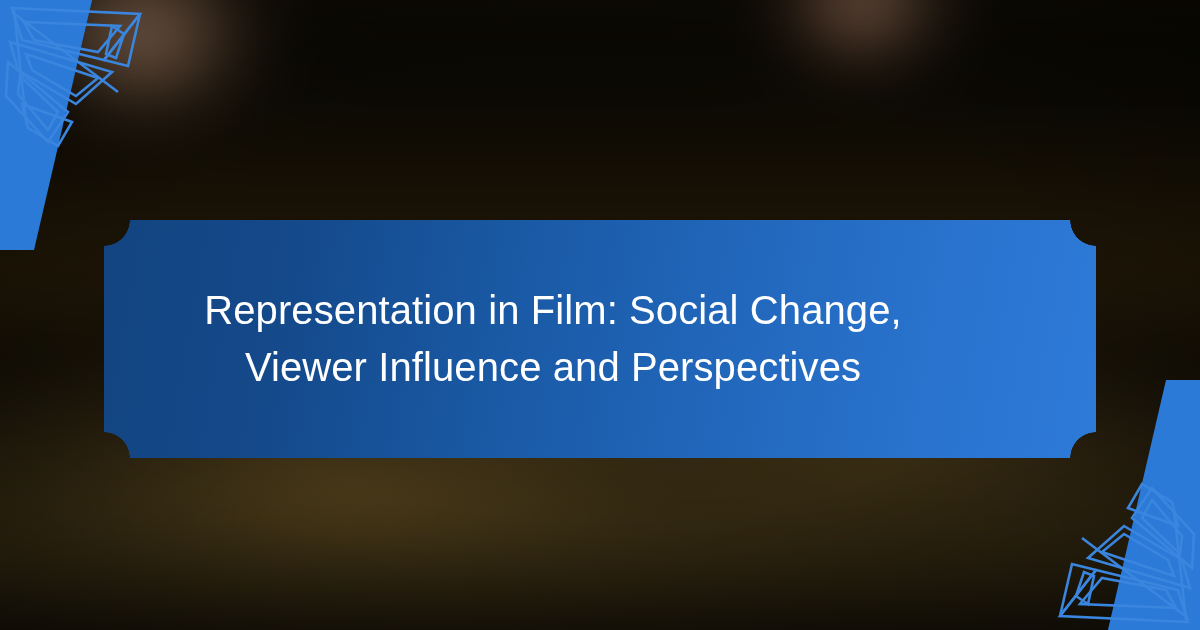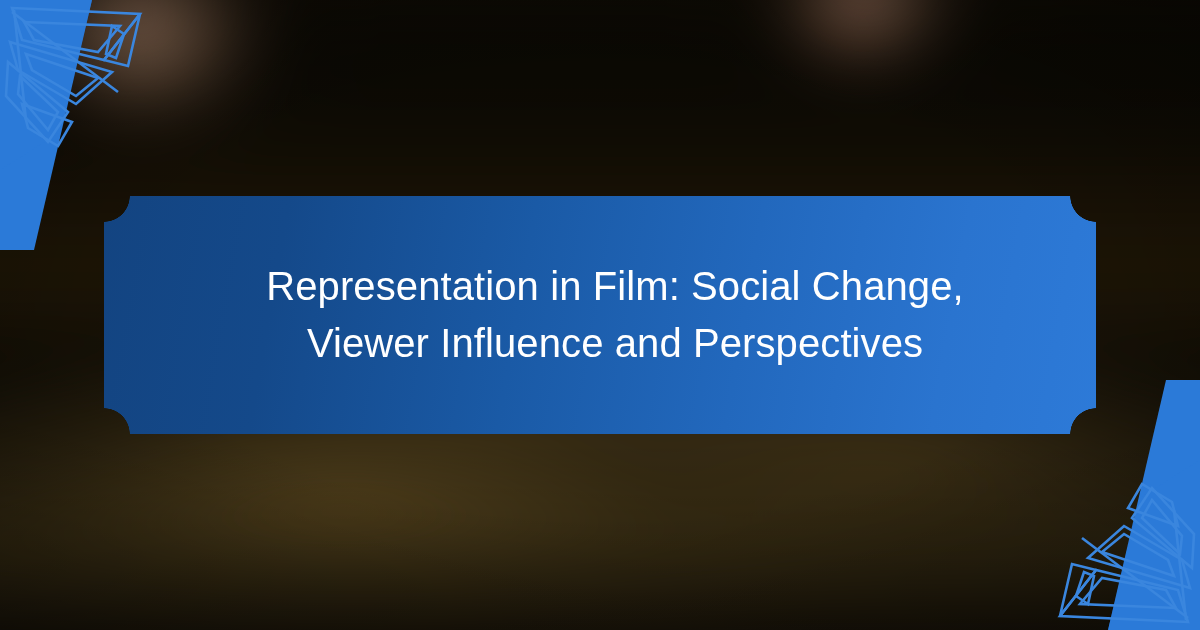--- a/index.html
+++ b/index.html
@@ -96,22 +96,23 @@
     mask:
       radial-gradient(circle 26px at 0 0,     rgba(0,0,0,0) 98%, #000 100%) top left    / 52px 52px no-repeat,
       radial-gradient(circle 26px at 100% 0,  rgba(0,0,0,0) 98%, #000 100%) top right   / 52px 52px no-repeat,
       radial-gradient(circle 26px at 0 100%,  rgba(0,0,0,0) 98%, #000 100%) bottom left / 52px 52px no-repeat,
       radial-gradient(circle 26px at 100% 100%, rgba(0,0,0,0) 98%, #000 100%) bottom right/52px 52px no-repeat,
       linear-gradient(#000,#000) 52px 0   / calc(100% - 104px) 100% no-repeat,
       linear-gradient(#000,#000) 0   52px / 100% calc(100% - 104px) no-repeat;
 
     display:flex;
     align-items:center;
-    justify-content:flex-end;
-    padding:0 86px;
+    justify-content:flex-start;
+    padding:0 54px;
+    margin-top:24px;
   }
 
   .banner-title {
     color:#ffffff;
     font-family:"Liberation Sans", sans-serif;
     font-size:40px;
     font-weight:400;
     line-height:1.42;
     text-align:center;
     letter-spacing:0.1px;

